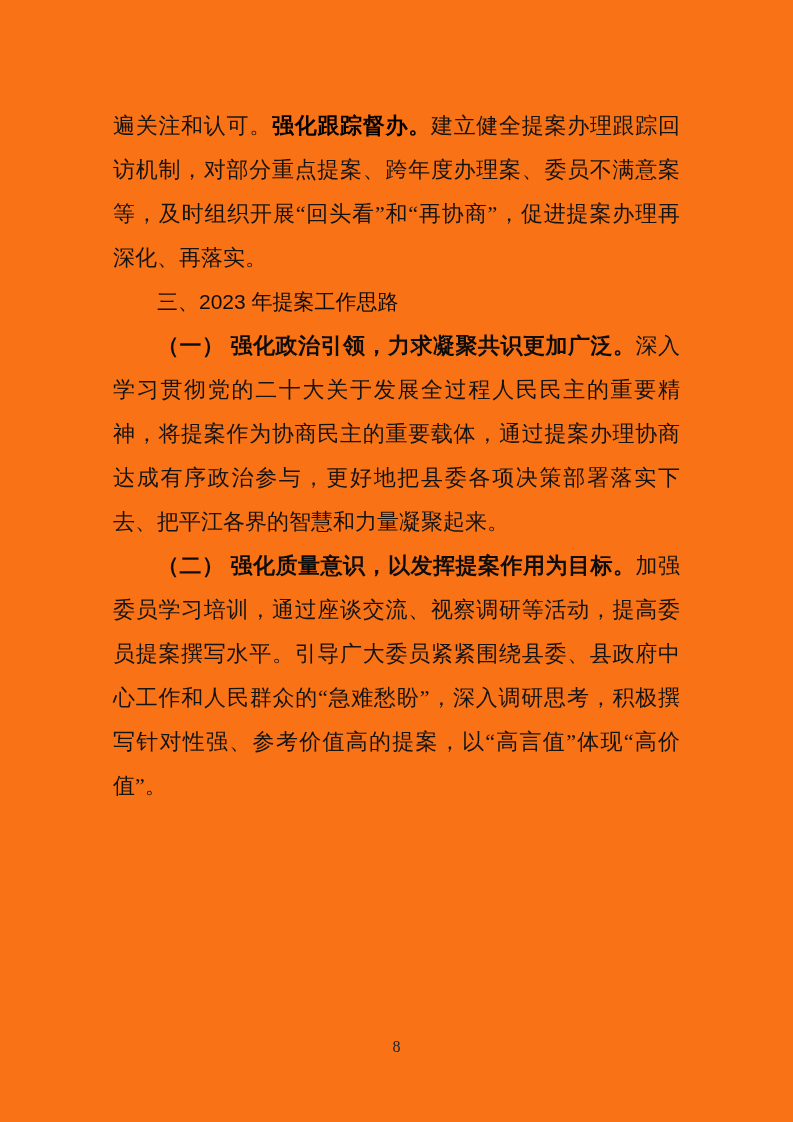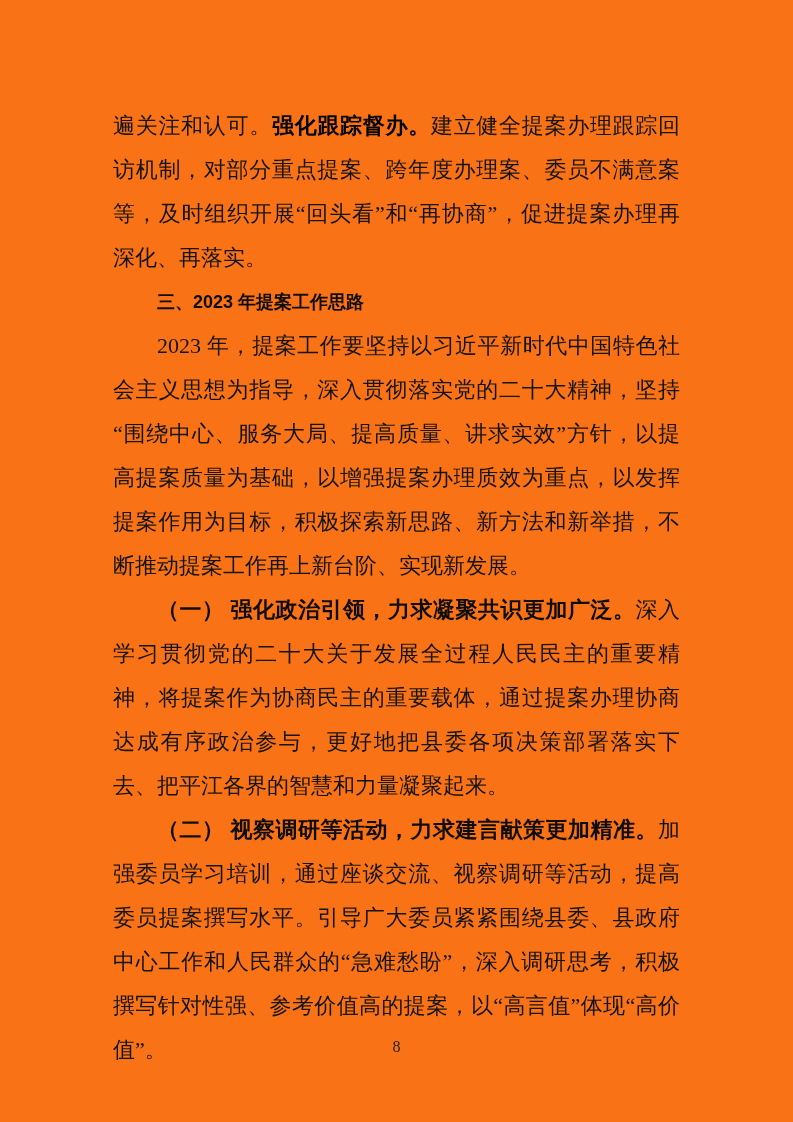--- a/index.html
+++ b/index.html
@@ -31,25 +31,25 @@
     text-justify: inter-character;
     letter-spacing: 0px;
     color: #141414;
   }
   .para.indent {
     text-indent: 44px;
   }
   .heading {
     margin: 0;
     padding: 0;
-    font-size: 18px;
+    font-size: 21px;
     line-height: 44px;
     text-indent: 44px;
     font-family: "Liberation Sans", "DejaVu Sans", sans-serif;
-    font-weight: bold;
+    font-weight: normal;
     color: #0d0d0d;
   }
   .bold-phrase {
     font-family: "Liberation Sans", "DejaVu Sans", sans-serif;
     font-weight: bold;
     color: #000000;
   }
   .lead-phrase {
     font-family: Liberation Serif, serif;
     font-weight: bold;
@@ -70,22 +70,21 @@
 </head>
 <body>
 
 <div class="page">
   <div class="content">
 
     <p class="para"><span>遍关注和认可。</span><span class="bold-phrase">强化跟踪督办。</span><span>建立健全提案办理跟踪回访机制，对部分重点提案、跨年度办理案、委员不满意案等，及时组织开展“回头看”和“再协商”，促进提案办理再深化、再落实。</span></p>
 
     <h2 class="heading">三、2023 年提案工作思路</h2>
 
-    <p class="para indent">2023 年，提案工作要坚持以习近平新时代中国特色社会主义思想为指导，深入贯彻落实党的二十大精神，坚持“围绕中心、服务大局、提高质量、讲求实效”方针，以提高提案质量为基础，以增强提案办理质效为重点，以发挥提案作用为目标，积极探索新思路、新方法和新举措，不断推动提案工作再上新台阶、实现新发展。</p>
 
     <p class="para indent"><span class="lead-phrase">（一） 强化政治引领，力求凝聚共识更加广泛。</span><span>深入学习贯彻党的二十大关于发展全过程人民民主的重要精神，将提案作为协商民主的重要载体，通过提案办理协商达成有序政治参与，更好地把县委各项决策部署落实下去、把平江各界的智慧和力量凝聚起来。</span></p>
 
-    <p class="para indent"><span class="lead-phrase">（二） 视察调研等活动，力求建言献策更加精准。</span><span>加强委员学习培训，通过座谈交流、视察调研等活动，提高委员提案撰写水平。引导广大委员紧紧围绕县委、县政府中心工作和人民群众的“急难愁盼”，深入调研思考，积极撰写针对性强、参考价值高的提案，以“高言值”体现“高价值”。</span></p>
+    <p class="para indent"><span class="lead-phrase">（二） 强化质量意识，以发挥提案作用为目标。</span><span>加强委员学习培训，通过座谈交流、视察调研等活动，提高委员提案撰写水平。引导广大委员紧紧围绕县委、县政府中心工作和人民群众的“急难愁盼”，深入调研思考，积极撰写针对性强、参考价值高的提案，以“高言值”体现“高价值”。</span></p>
 
   </div>
 
   <div class="page-footer">8</div>
 </div>
 
 </body></html>

